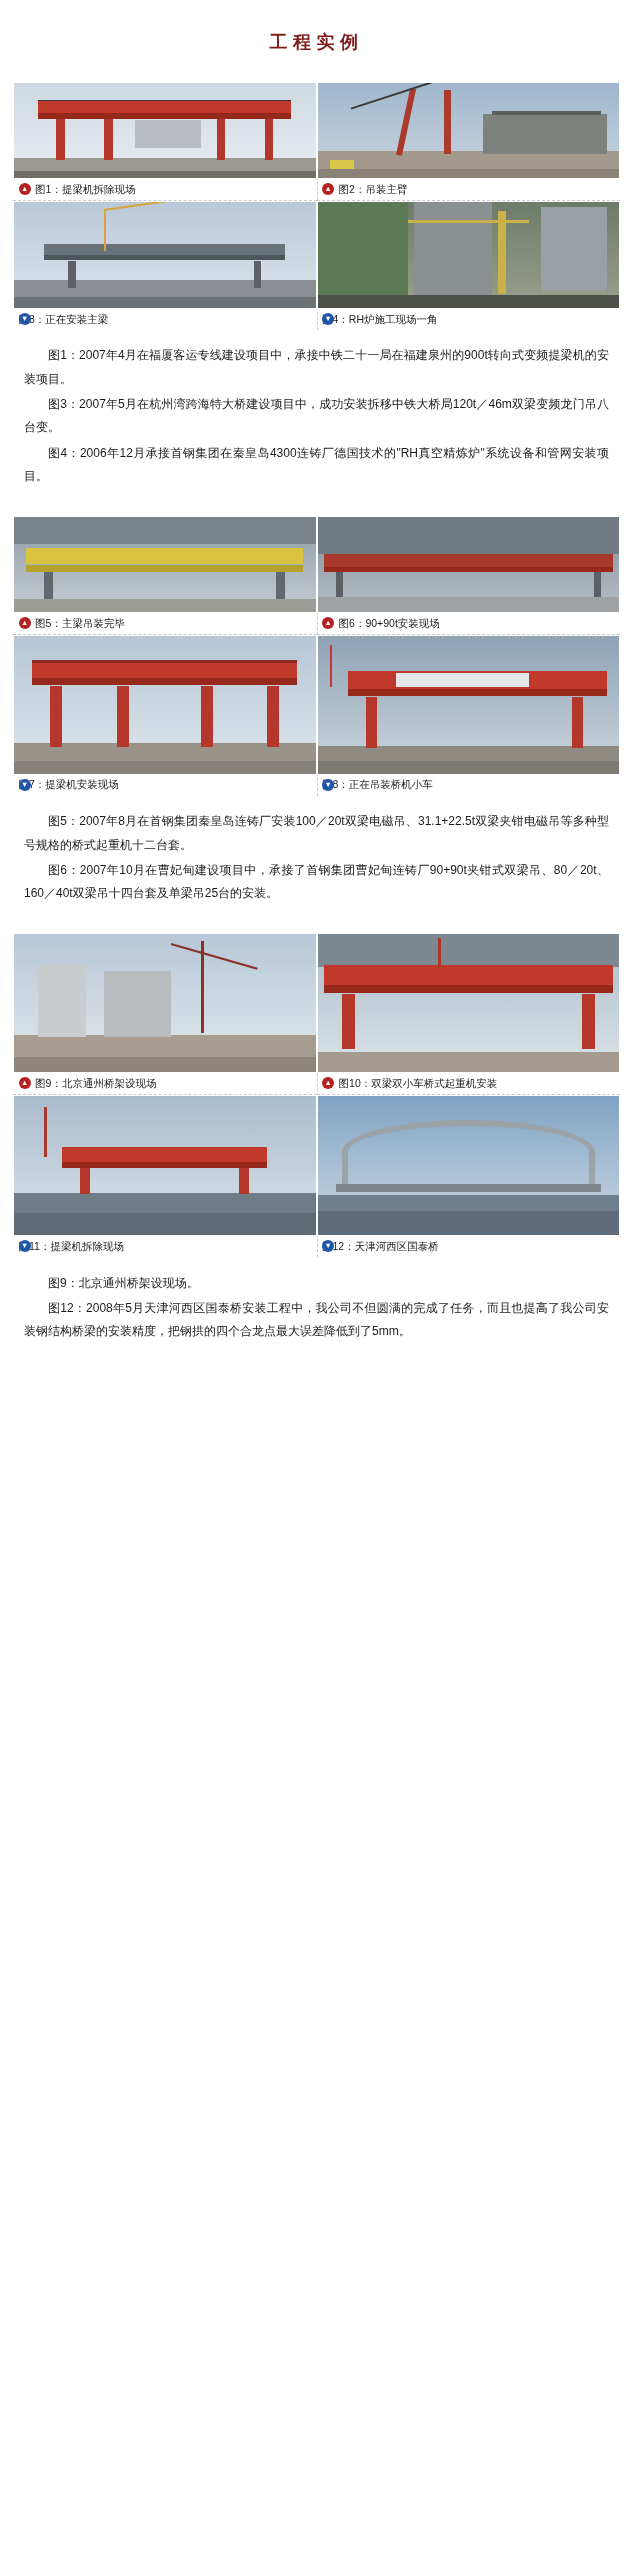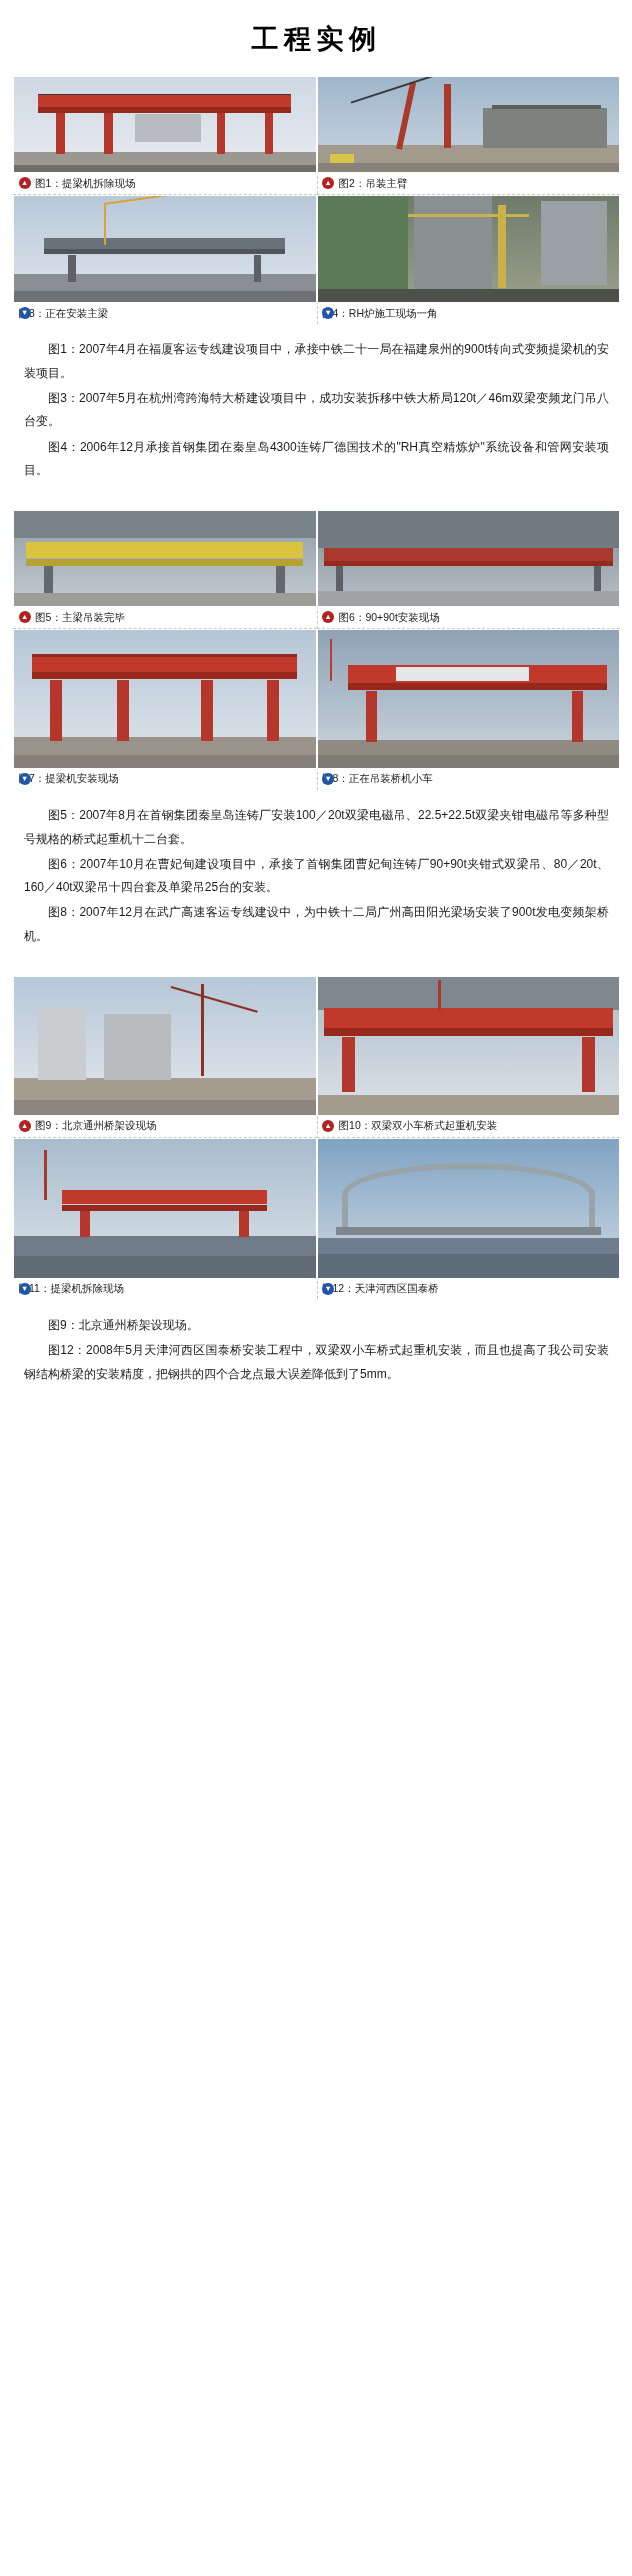--- a/index.html
+++ b/index.html
@@ -19,26 +19,26 @@
     position: relative;
     background: #ffffff;
     padding: 0 0 27.5px 0;
   }
   
   .title-bar {
     padding: 13px 0 11px 0;
     text-align: center;
   }
   .title-bar h1 {
-    margin: 8px;
+    margin: 17px;
     font-family: "DejaVu Serif", serif;
     font-weight: bold;
-    font-size: 27px;
+    font-size: 18px;
     letter-spacing: 5.5px;
-    color: #000000;
+    color: #7f1d1d;
   }
   
   .gallery {
     padding: 0 13px;
   }
   .grid2 {
     display: flex;
     flex-wrap: wrap;
     width: 100%;
   }
@@ -311,23 +311,22 @@
             <span class="cap-ico blue">▼</span>
             <span>图8：正在吊装桥机小车</span>
           </div>
         </div>
 
       </div>
     </div>
   </div>
 
   <div class="textblock">
-    <p>图5：2007年8月在首钢集团秦皇岛连铸厂安装100／20t双梁电磁吊、22.5+22.5t双梁夹钳电磁吊等多种型号规格的桥式起重机十二台套。</p>
+    <p>图5：2007年8月在首钢集团秦皇岛连铸厂安装100／20t双梁电磁吊、31.1+22.5t双梁夹钳电磁吊等多种型号规格的桥式起重机十二台套。</p>
     <p>图6：2007年10月在曹妃甸建设项目中，承接了首钢集团曹妃甸连铸厂90+90t夹钳式双梁吊、80／20t、160／40t双梁吊十四台套及单梁吊25台的安装。</p>
-    <p>图8：2007年12月在武广高速客运专线建设中，为中铁十二局广州高田阳光梁场安装了900t发电变频架桥机。</p>
   </div>
 
   <div class="spacer-md"></div>
 
   <div class="gallery">
     <div class="grid-wrap">
       <div class="vsplit"></div>
       <div class="grid2">
 
         <div class="cell">
@@ -397,18 +396,18 @@
             <span>图12：天津河西区国泰桥</span>
           </div>
         </div>
 
       </div>
     </div>
   </div>
 
   <div class="textblock">
     <p>图9：北京通州桥架设现场。</p>
-    <p>图12：2008年5月天津河西区国泰桥安装工程中，双梁双小车桥式起重机安装，而且也提高了我公司安装钢结构桥梁的安装精度，把钢拱的四个合龙点最大误差降低到了5mm。</p>
+    <p>图12：2008年5月天津河西区国泰桥安装工程中，我公司不但圆满的完成了任务，而且也提高了我公司安装钢结构桥梁的安装精度，把钢拱的四个合龙点最大误差降低到了5mm。</p>
   </div>
 
   <div class="footer-space"></div>
 </div>
 
 
 </body></html>

